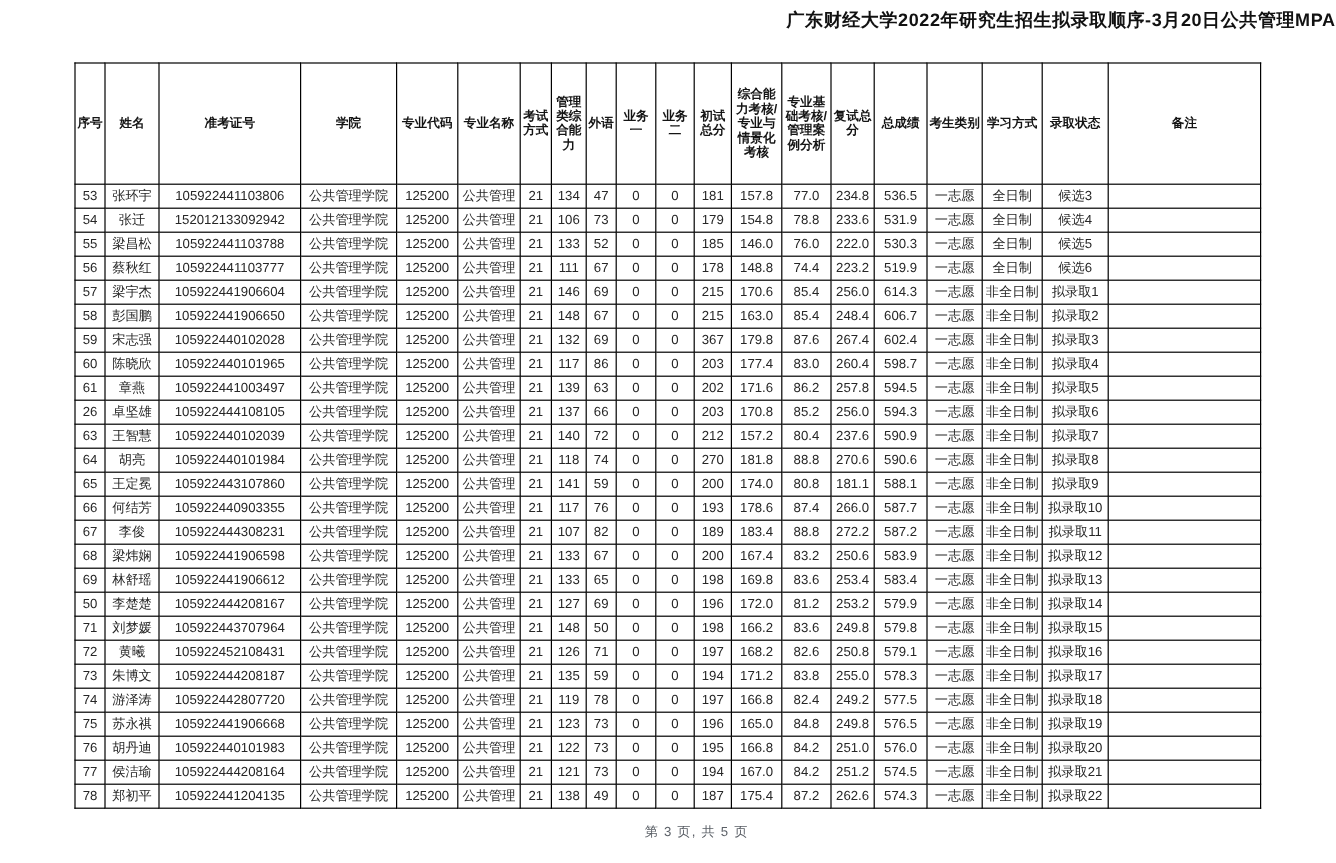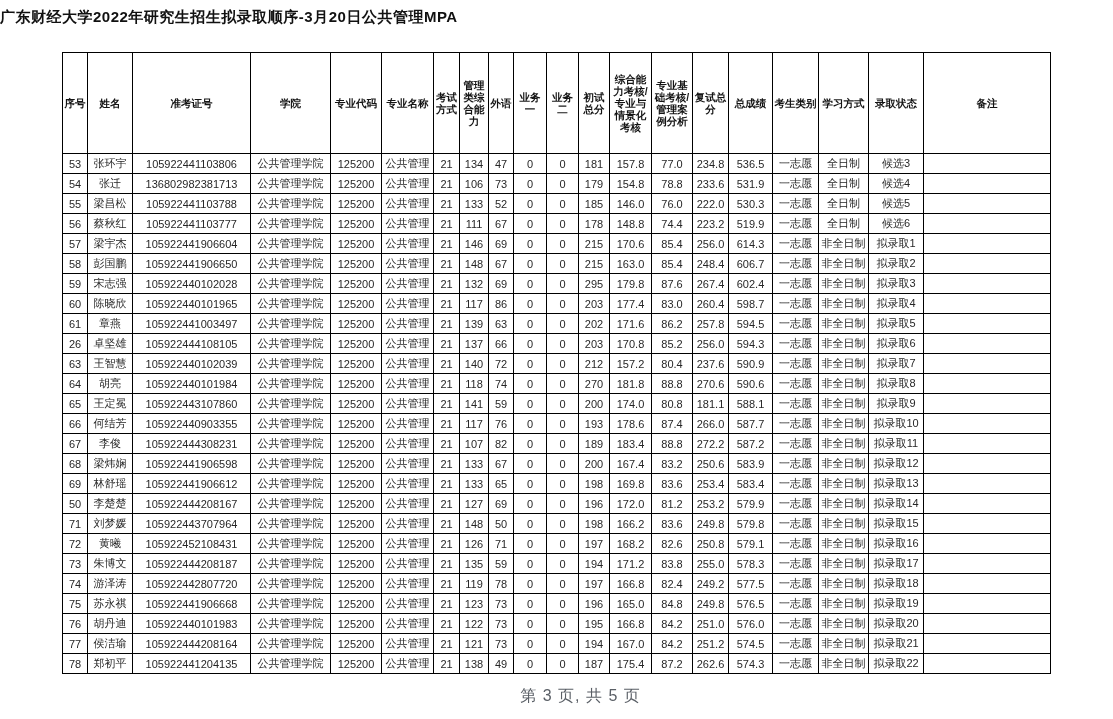--- a/index.html
+++ b/index.html
@@ -6,21 +6,21 @@
   html, body { background: #ffffff; }
   body {
     width: 1113px; height: 719px;
     position: relative;
     font-family: "Liberation Sans", "DejaVu Sans", sans-serif;
     overflow: hidden;
   }
   .page-title {
     position: absolute;
     top: 8px; left: 0; right: 0;
-    text-align: left;
+    text-align: right;
     font-size: 15px;
     font-weight: bold;
     color: #111111;
     letter-spacing: 0.5px;
   }
   .table-wrap {
     position: absolute;
     top: 52px; left: 62px;
   }
   table.admission {
@@ -50,21 +50,21 @@
     white-space: nowrap;
     color: #262626;
   }
   td.c-gray   { color: #757575; }
   td.c-status { color: #4a4a4a; margin-left: 15px; }
   td.c-num    { color: #262626; font-family: "Liberation Sans", "DejaVu Sans", sans-serif; }
   .page-footer {
     position: absolute;
     top: 686px; left: 0; right: 0;
     text-align: center;
-    font-size: 16px;
+    font-size: 11px;
     color: #5a5f66;
     letter-spacing: 1px;
     margin-left: 48px;
   }
 </style>
 </head>
 <body>
 
 <div class="page-title">广东财经大学2022年研究生招生拟录取顺序-3月20日公共管理MPA</div>
 
@@ -135,21 +135,21 @@
           <td class="c-num">234.8</td>
           <td class="c-num">536.5</td>
           <td class="c-gray">一志愿</td>
           <td class="c-gray">全日制</td>
           <td class="c-status">候选3</td>
           <td class="c-num"></td>
         </tr>
         <tr>
           <td class="c-num">54</td>
           <td class="c-gray">张迁</td>
-          <td class="c-num">136802982381713</td>
+          <td class="c-num">152012133092942</td>
           <td class="c-gray">公共管理学院</td>
           <td class="c-num">125200</td>
           <td class="c-gray">公共管理</td>
           <td class="c-num">21</td>
           <td class="c-num">106</td>
           <td class="c-num">73</td>
           <td class="c-num">0</td>
           <td class="c-num">0</td>
           <td class="c-num">179</td>
           <td class="c-num">154.8</td>
@@ -254,21 +254,21 @@
           <td class="c-gray">宋志强</td>
           <td class="c-num">105922440102028</td>
           <td class="c-gray">公共管理学院</td>
           <td class="c-num">125200</td>
           <td class="c-gray">公共管理</td>
           <td class="c-num">21</td>
           <td class="c-num">132</td>
           <td class="c-num">69</td>
           <td class="c-num">0</td>
           <td class="c-num">0</td>
-          <td class="c-num">295</td>
+          <td class="c-num">367</td>
           <td class="c-num">179.8</td>
           <td class="c-num">87.6</td>
           <td class="c-num">267.4</td>
           <td class="c-num">602.4</td>
           <td class="c-gray">一志愿</td>
           <td class="c-gray">非全日制</td>
           <td class="c-status">拟录取3</td>
           <td class="c-num"></td>
         </tr>
         <tr>

